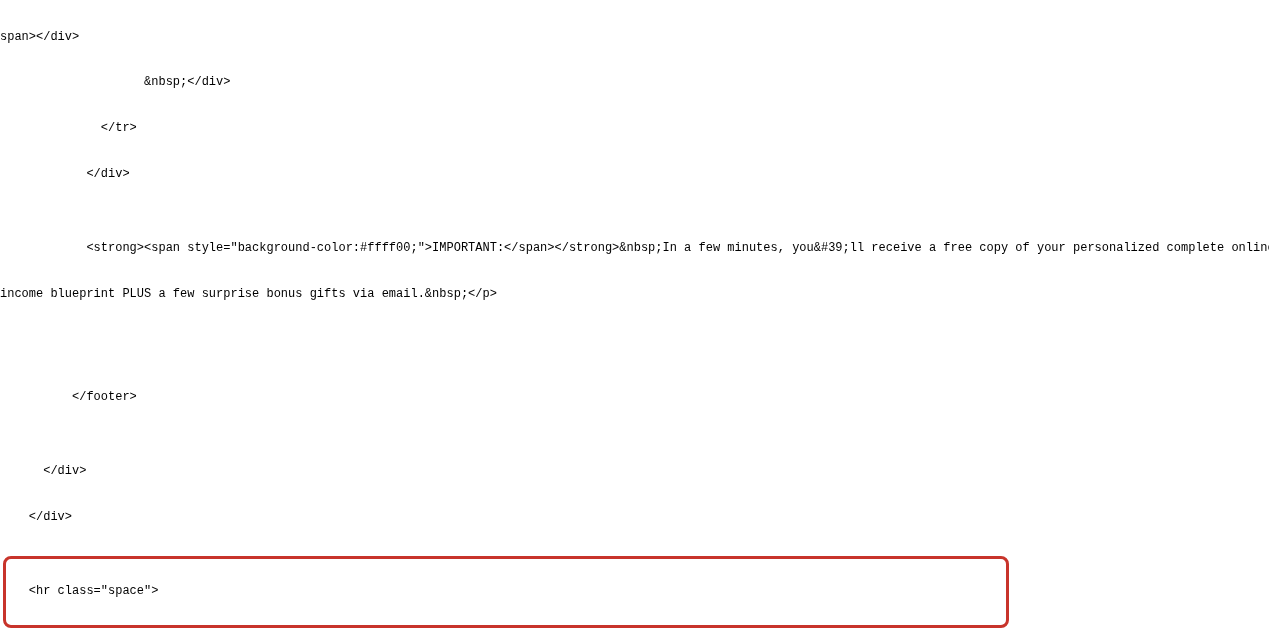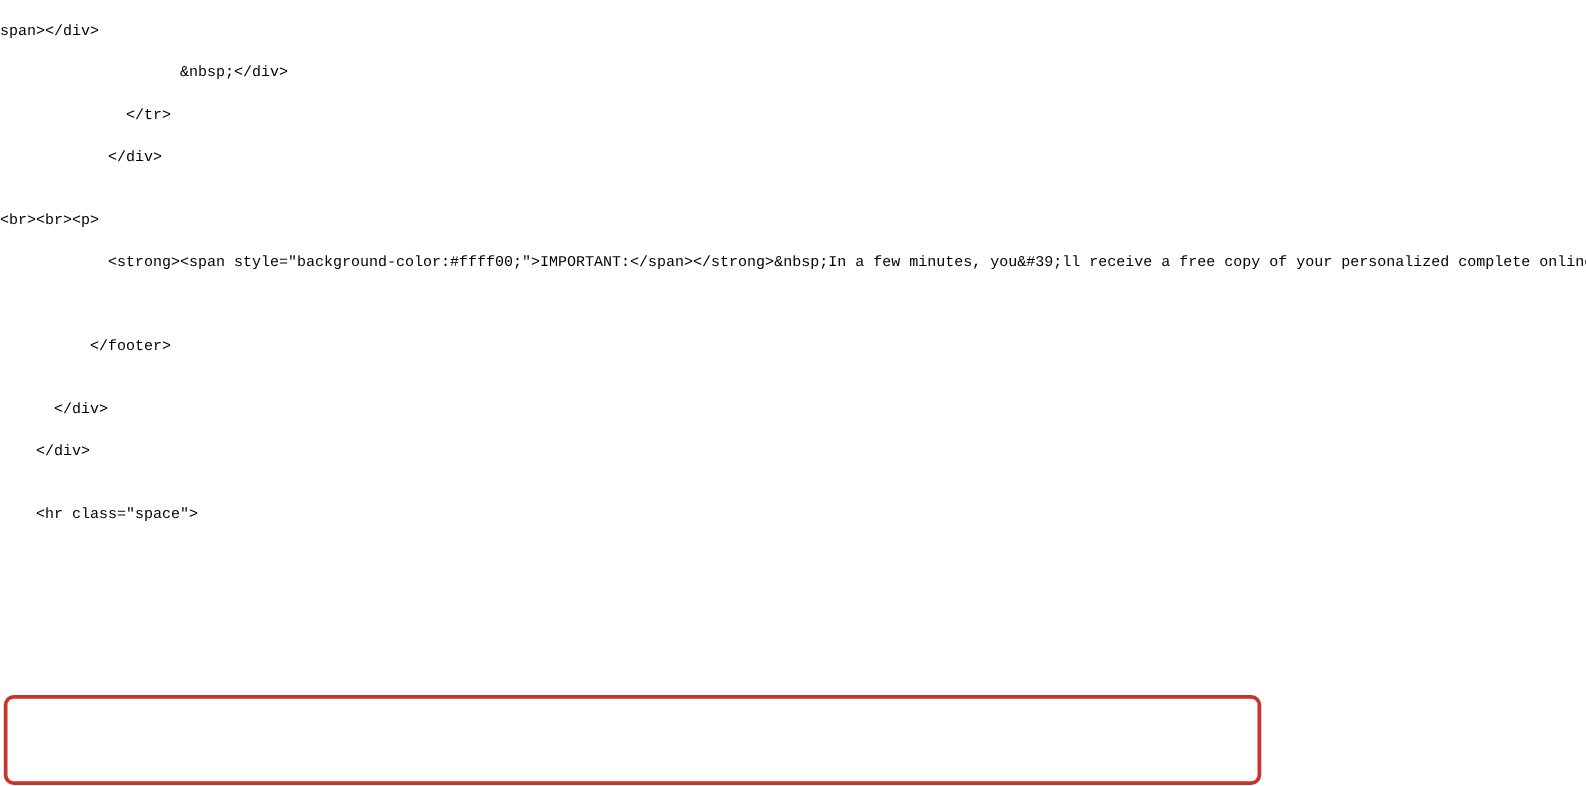--- a/index.html
+++ b/index.html
@@ -18,20 +18,21 @@
       overflow: hidden;
       position: relative;
     }
     .code-area {
       white-space: pre;
       padding: 0;
     }
     .line {
       display: block;
       white-space: pre;
+      margin-top: 12px;
     }
     .highlight-box {
       position: absolute;
       left: 3px;
       top: 556px;
       width: 1006px;
       height: 72px;
       border: 3px solid #c8342b;
       border-radius: 8px;
       pointer-events: none;
@@ -39,22 +40,22 @@
   </style>
 </head>
 <body>
 
 <div class="code-area">
 <span class="line">span&gt;&lt;/div&gt;</span>
 <span class="line">                    &amp;nbsp;&lt;/div&gt;</span>
 <span class="line">              &lt;/tr&gt;</span>
 <span class="line">            &lt;/div&gt;</span>
 <span class="line"></span>
-<span class="line">&lt;br&gt;&lt;br&gt;&lt;p&gt;</span>
 <span class="line">            &lt;strong&gt;&lt;span style="background-color:#ffff00;"&gt;IMPORTANT:&lt;/span&gt;&lt;/strong&gt;&amp;nbsp;In a few minutes, you&amp;#39;ll receive a free copy of your personalized complete online</span>
+<span class="line">income blueprint PLUS a few surprise bonus gifts via email.&amp;nbsp;&lt;/p&gt;</span>
 <span class="line"></span>
 <span class="line"></span>
 <span class="line">          &lt;/footer&gt;</span>
 <span class="line"></span>
 <span class="line">      &lt;/div&gt;</span>
 <span class="line">    &lt;/div&gt;</span>
 <span class="line"></span>
 <span class="line">    &lt;hr class="space"&gt;</span>
 <span class="line"></span>
 

